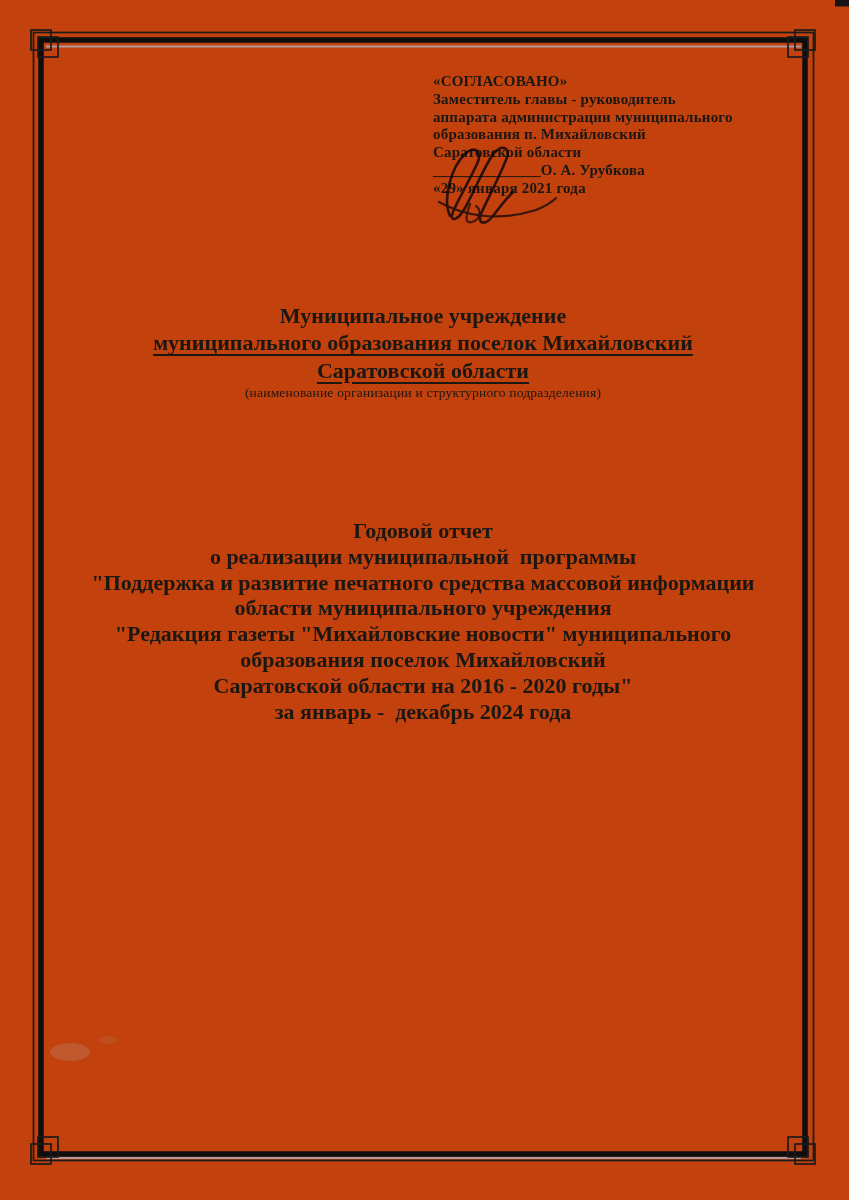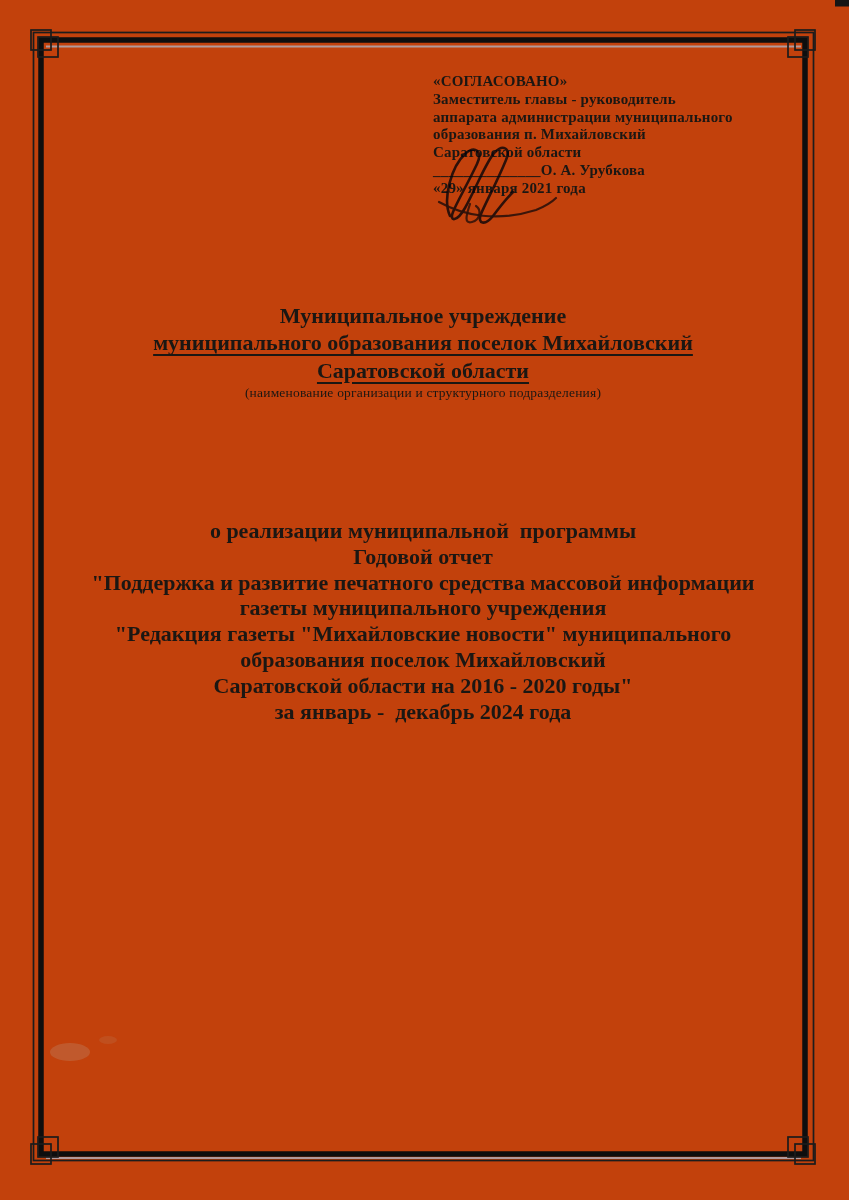--- a/index.html
+++ b/index.html
@@ -93,23 +93,23 @@
   </svg>
 
   <div class="org">
     <div class="line">Муниципальное учреждение</div>
     <div class="line u">муниципального образования поселок Михайловский</div>
     <div class="line u">Саратовской области</div>
     <div class="org-caption">(наименование организации и структурного подразделения)</div>
   </div>
 
   <div class="report">
+    <div class="line">Годовой отчет</div>
     <div class="line">о реализации муниципальной  программы</div>
-    <div class="line">Годовой отчет</div>
     <div class="line">"Поддержка и развитие печатного средства массовой информации</div>
-    <div class="line">газеты муниципального учреждения</div>
+    <div class="line">области муниципального учреждения</div>
     <div class="line">"Редакция газеты "Михайловские новости" муниципального</div>
     <div class="line">образования поселок Михайловский</div>
     <div class="line">Саратовской области на 2016 - 2020 годы"</div>
     <div class="line">за январь -  декабрь 2024 года</div>
   </div>
 
 </div>
 
 </body></html>

